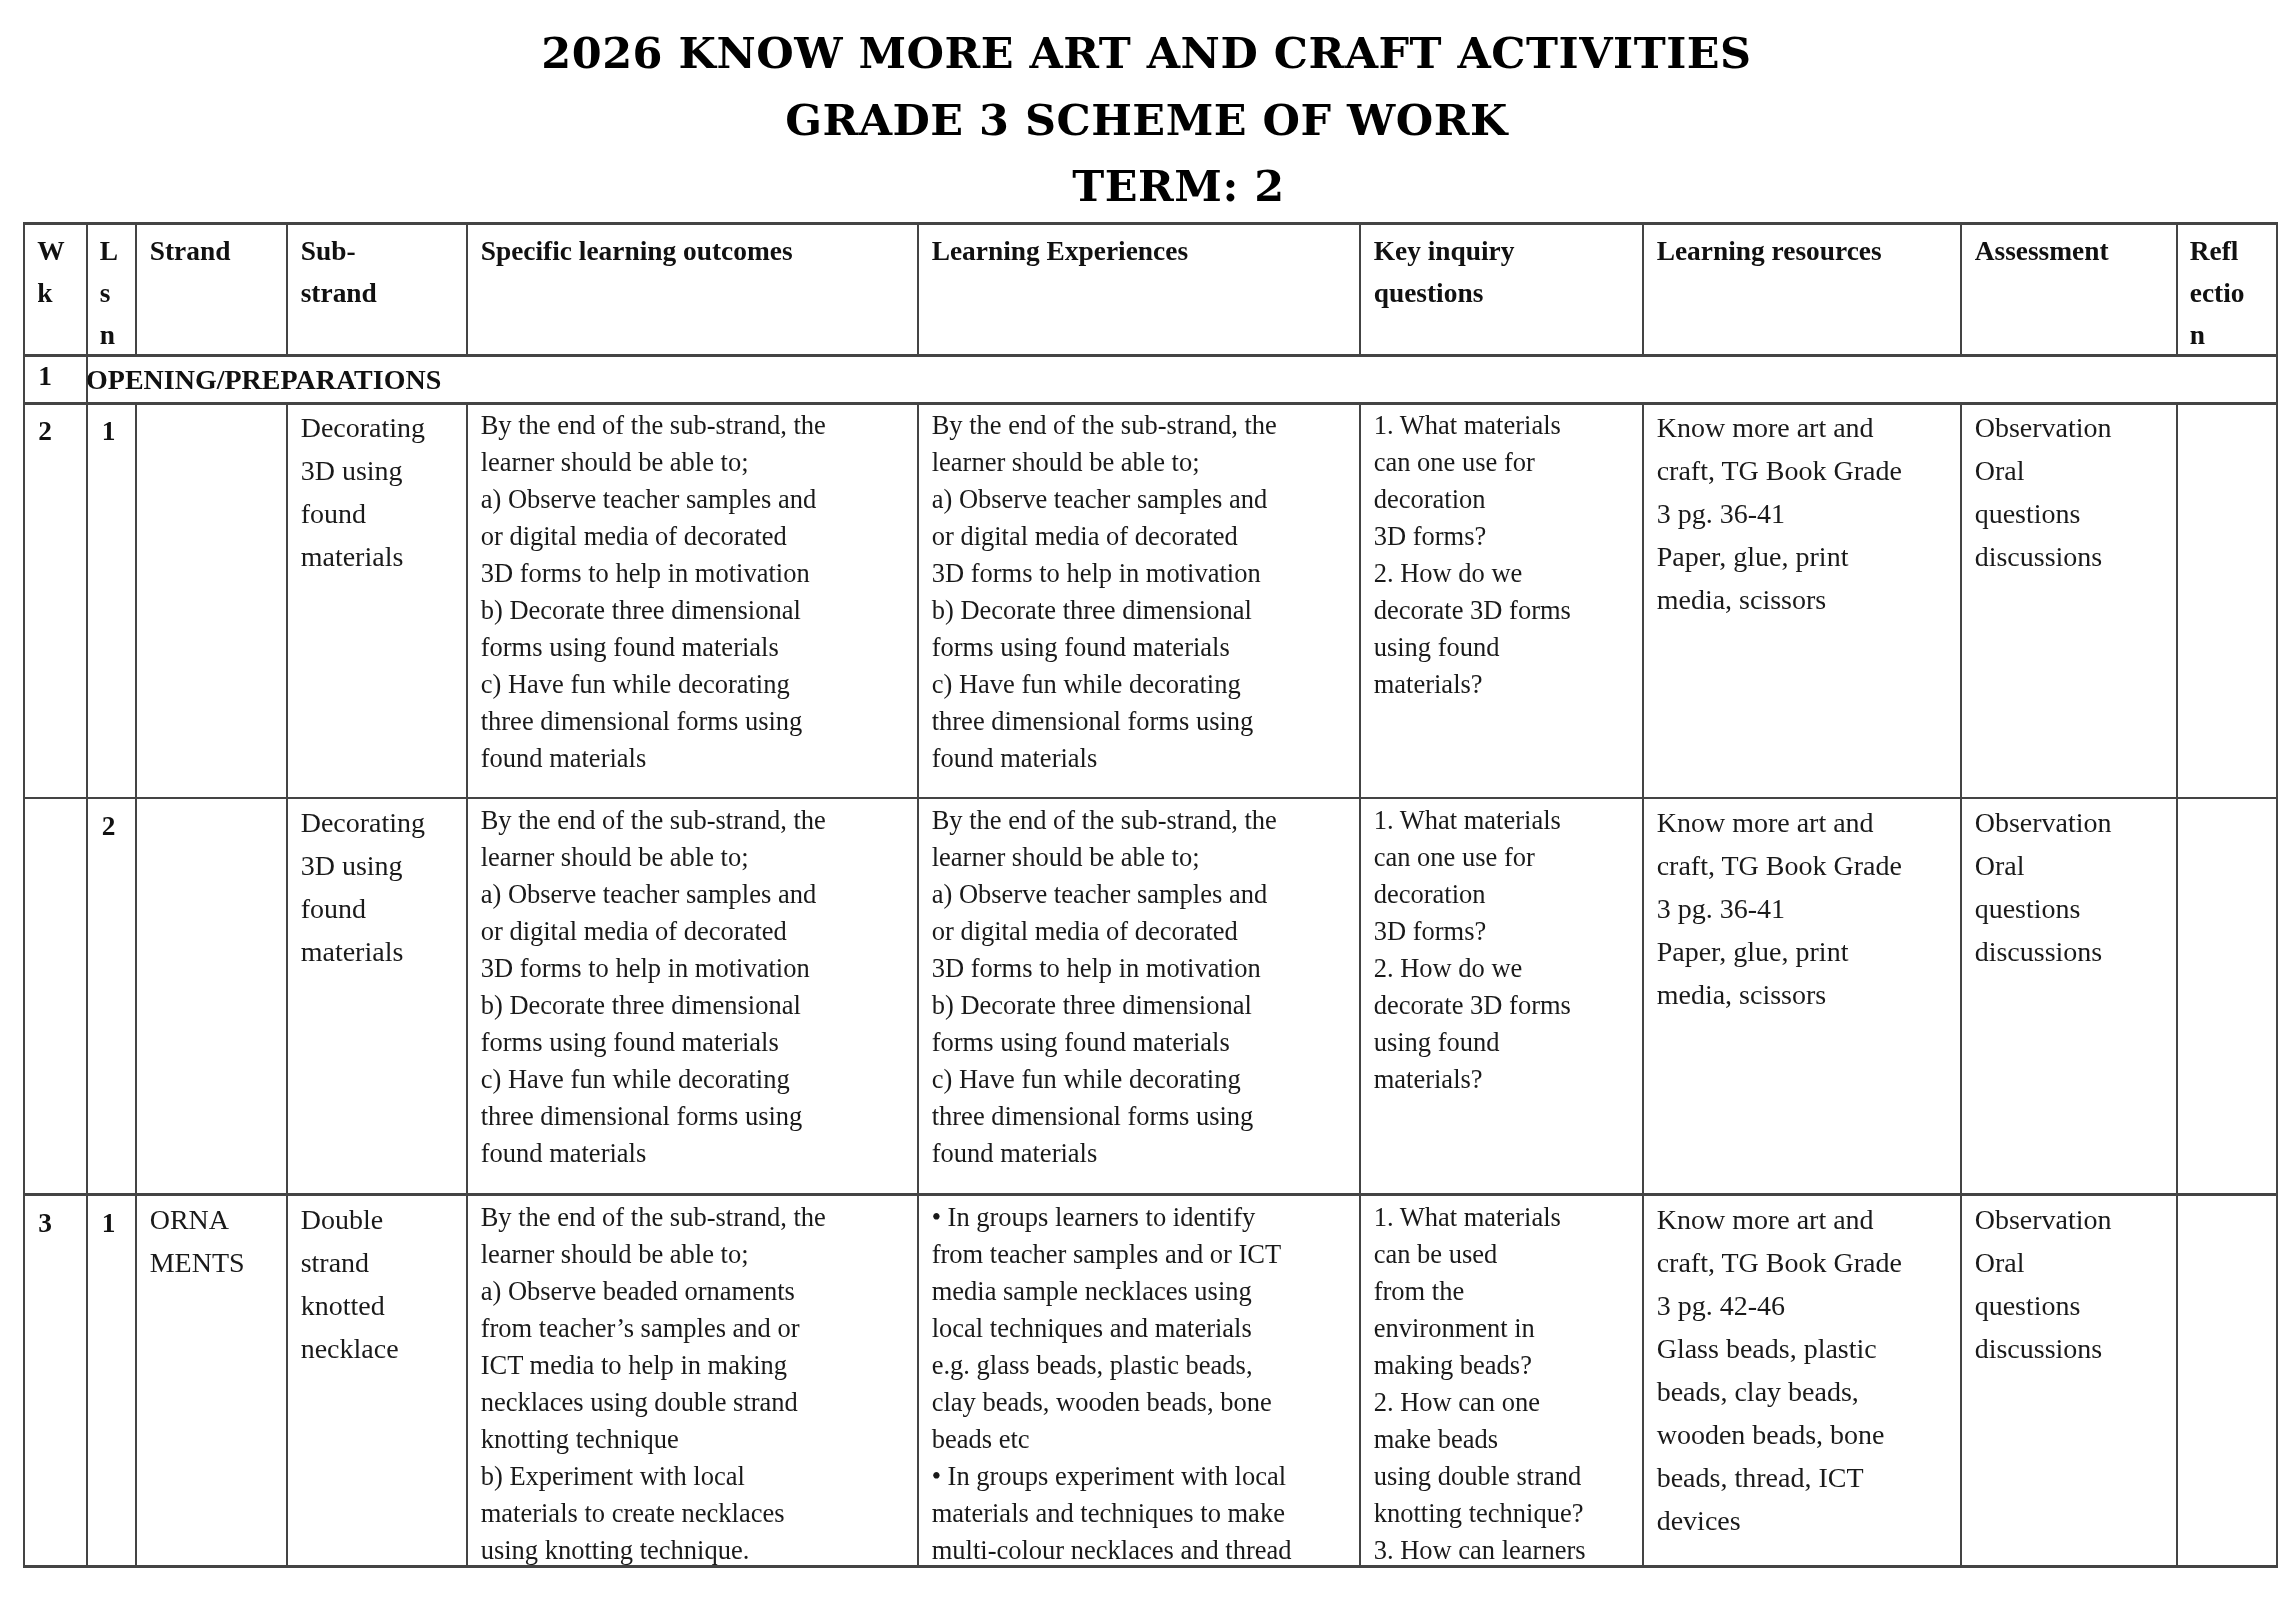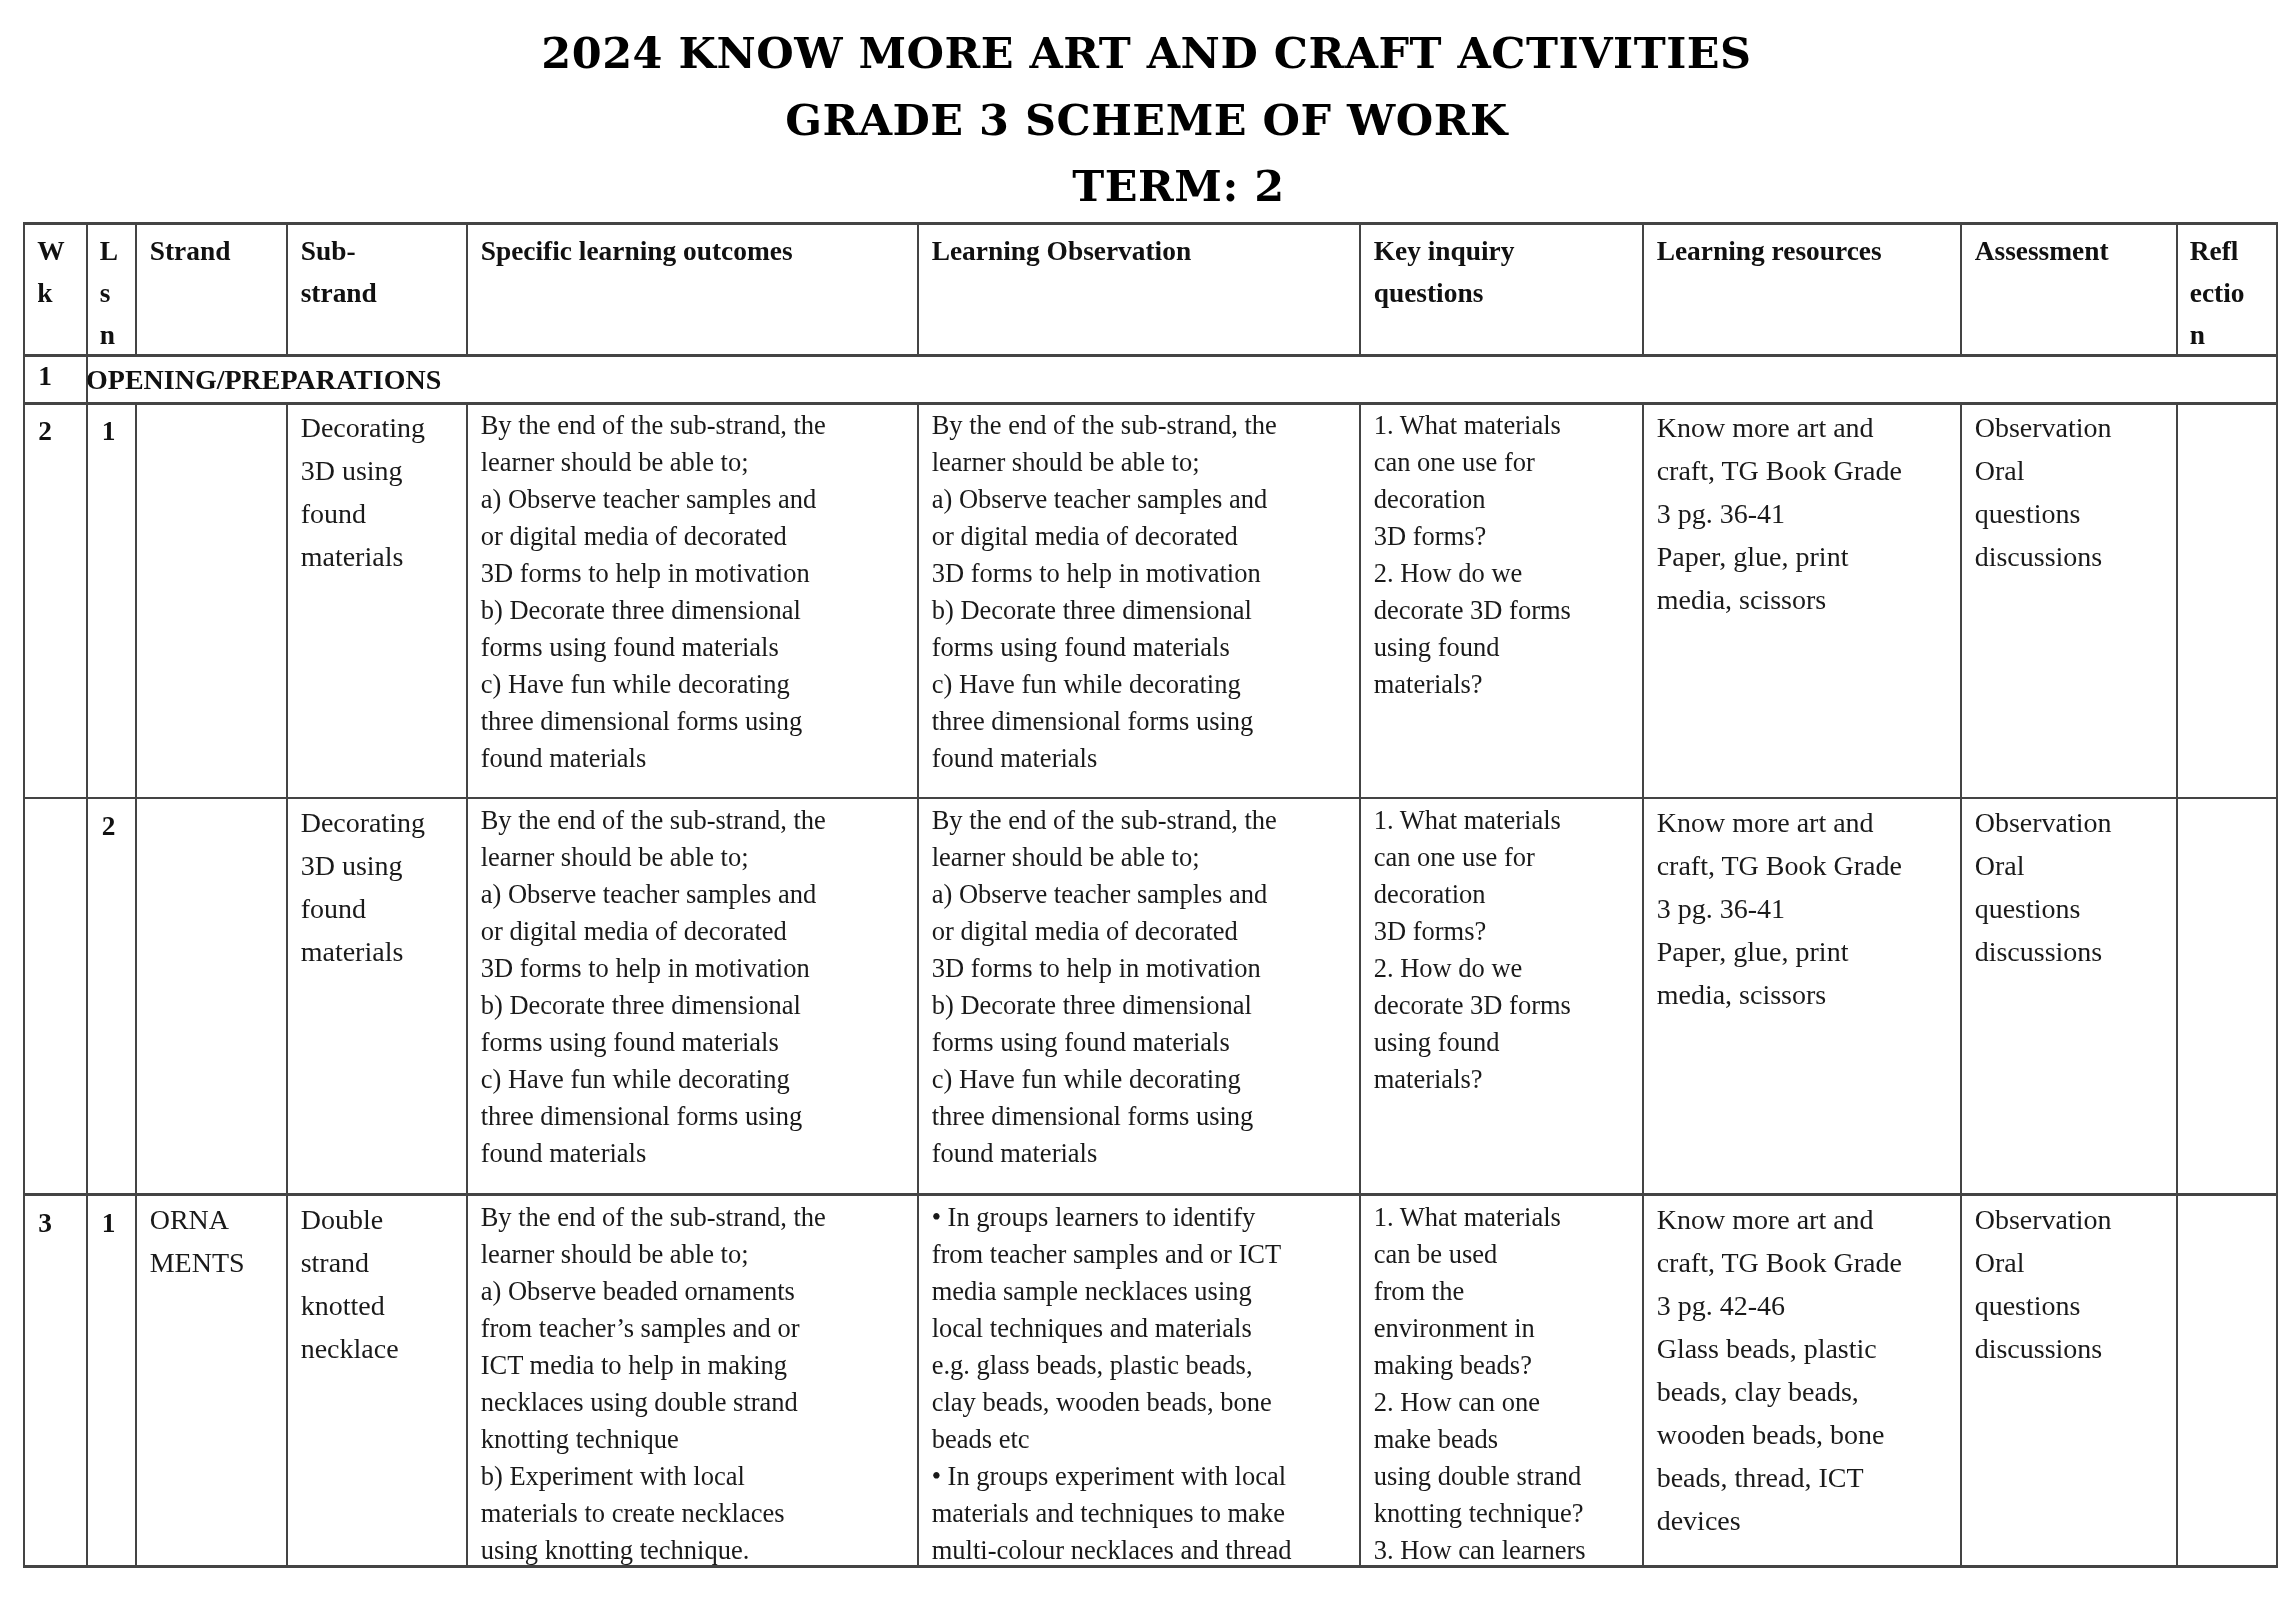--- a/index.html
+++ b/index.html
@@ -20,21 +20,21 @@
           font-size: 26.5px; line-height: 37px; white-space: pre-line; color: #1a1a1a; }
   .cell.big { font-size: 28px; line-height: 43px; }
   .hdr { font-weight: bold; font-size: 27.4px; line-height: 42px; color: #111; padding-top: 5.9px; }
   .num { font-weight: bold; font-size: 27.4px; line-height: 39px; padding: 7.8px 0 0 13.7px; color: #111; }
   .opening { position: absolute; left: 86px; width: 2190px; top: 357px; height: 45px;
              text-align: left; font-weight: bold; font-size: 28px; line-height: 45px; color: #111; }
 </style>
 </head>
 <body>
 
-<div id="t1" class="title">2024 KNOW MORE ART AND CRAFT ACTIVITIES</div>
+<div id="t1" class="title">2026 KNOW MORE ART AND CRAFT ACTIVITIES</div>
 <div id="t2" class="title">GRADE 3 SCHEME OF WORK</div>
 <div id="t3" class="title">TERM: 2</div>
 
 <div class="grid">
 
   <div class="hl" style="left:22.5px;width:2255px;top:222px;"></div>
   <div class="hl" style="left:22.5px;width:2255px;top:354px;"></div>
   <div class="hl" style="left:22.5px;width:2255px;top:402px;"></div>
   <div class="hl" style="left:22.5px;width:2255px;top:797px;height:2px;"></div>
   <div class="hl" style="left:22.5px;width:2255px;top:1193px;"></div>
@@ -64,21 +64,21 @@
 
 <div class="cell hdr" style="left:24.5px;top:224px;width:62px;padding-left:12.7px;line-height:42px;">W
 k</div>
 <div class="cell hdr" style="left:88px;top:224px;width:47px;padding-left:11.8px;line-height:42px;">L
 s
 n</div>
 <div class="cell hdr" style="left:137px;top:224px;width:149px;">Strand</div>
 <div class="cell hdr" style="left:288px;top:224px;width:177px;">Sub-
 strand</div>
 <div class="cell hdr" style="left:468px;top:224px;width:450px;">Specific learning outcomes</div>
-<div class="cell hdr" style="left:919px;top:224px;width:440px;">Learning Observation</div>
+<div class="cell hdr" style="left:919px;top:224px;width:440px;">Learning Experiences</div>
 <div class="cell hdr" style="left:1361px;top:224px;width:332px;">Key inquiry
 questions</div>
 <div class="cell hdr" style="left:1644px;top:224px;width:317px;">Learning resources</div>
 <div class="cell hdr" style="left:1962px;top:224px;width:214px;">Assessment</div>
 <div class="cell hdr" style="left:2178px;top:224px;width:106px;padding-left:11.8px;">Refl
 ectio
 n</div>
 
 <div class="cell num" style="left:24.5px;top:355px;width:62px;padding-top:2px;">1</div>
 <div class="opening">OPENING/PREPARATIONS</div>

